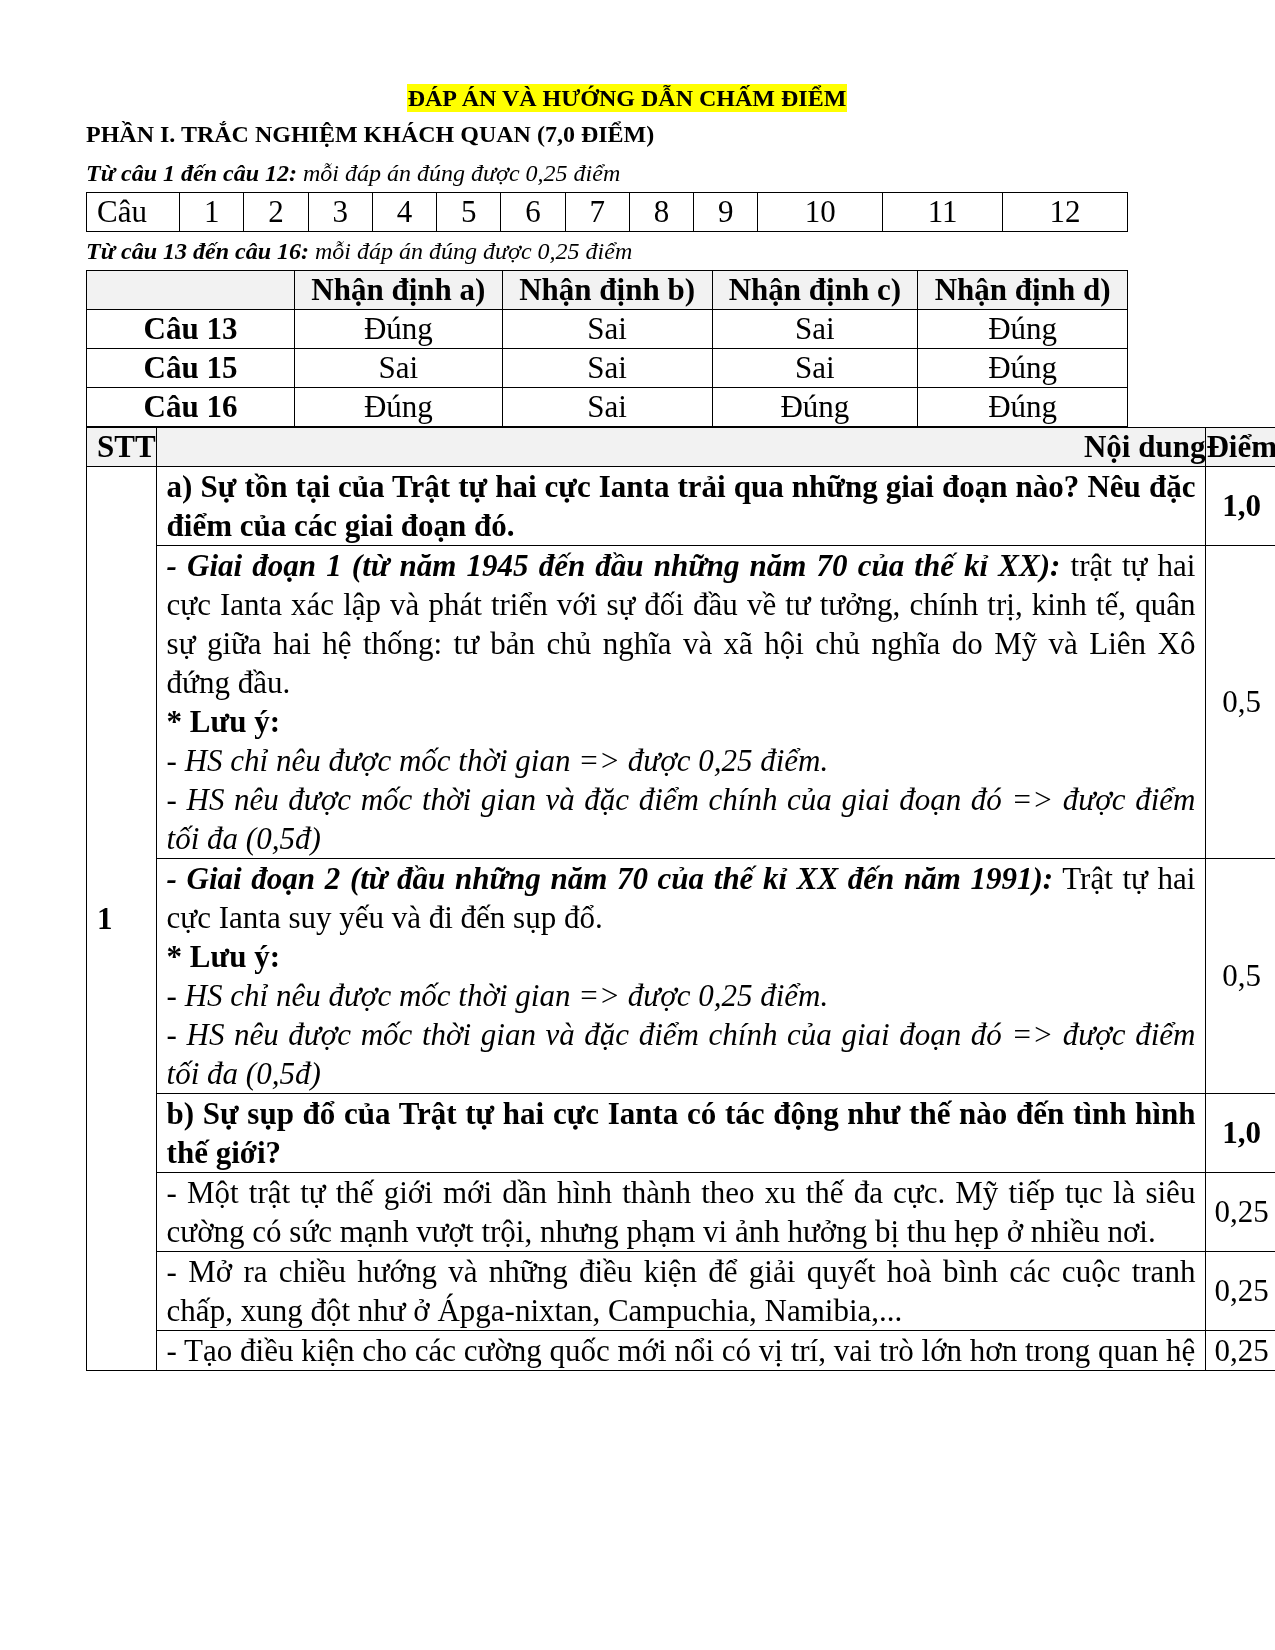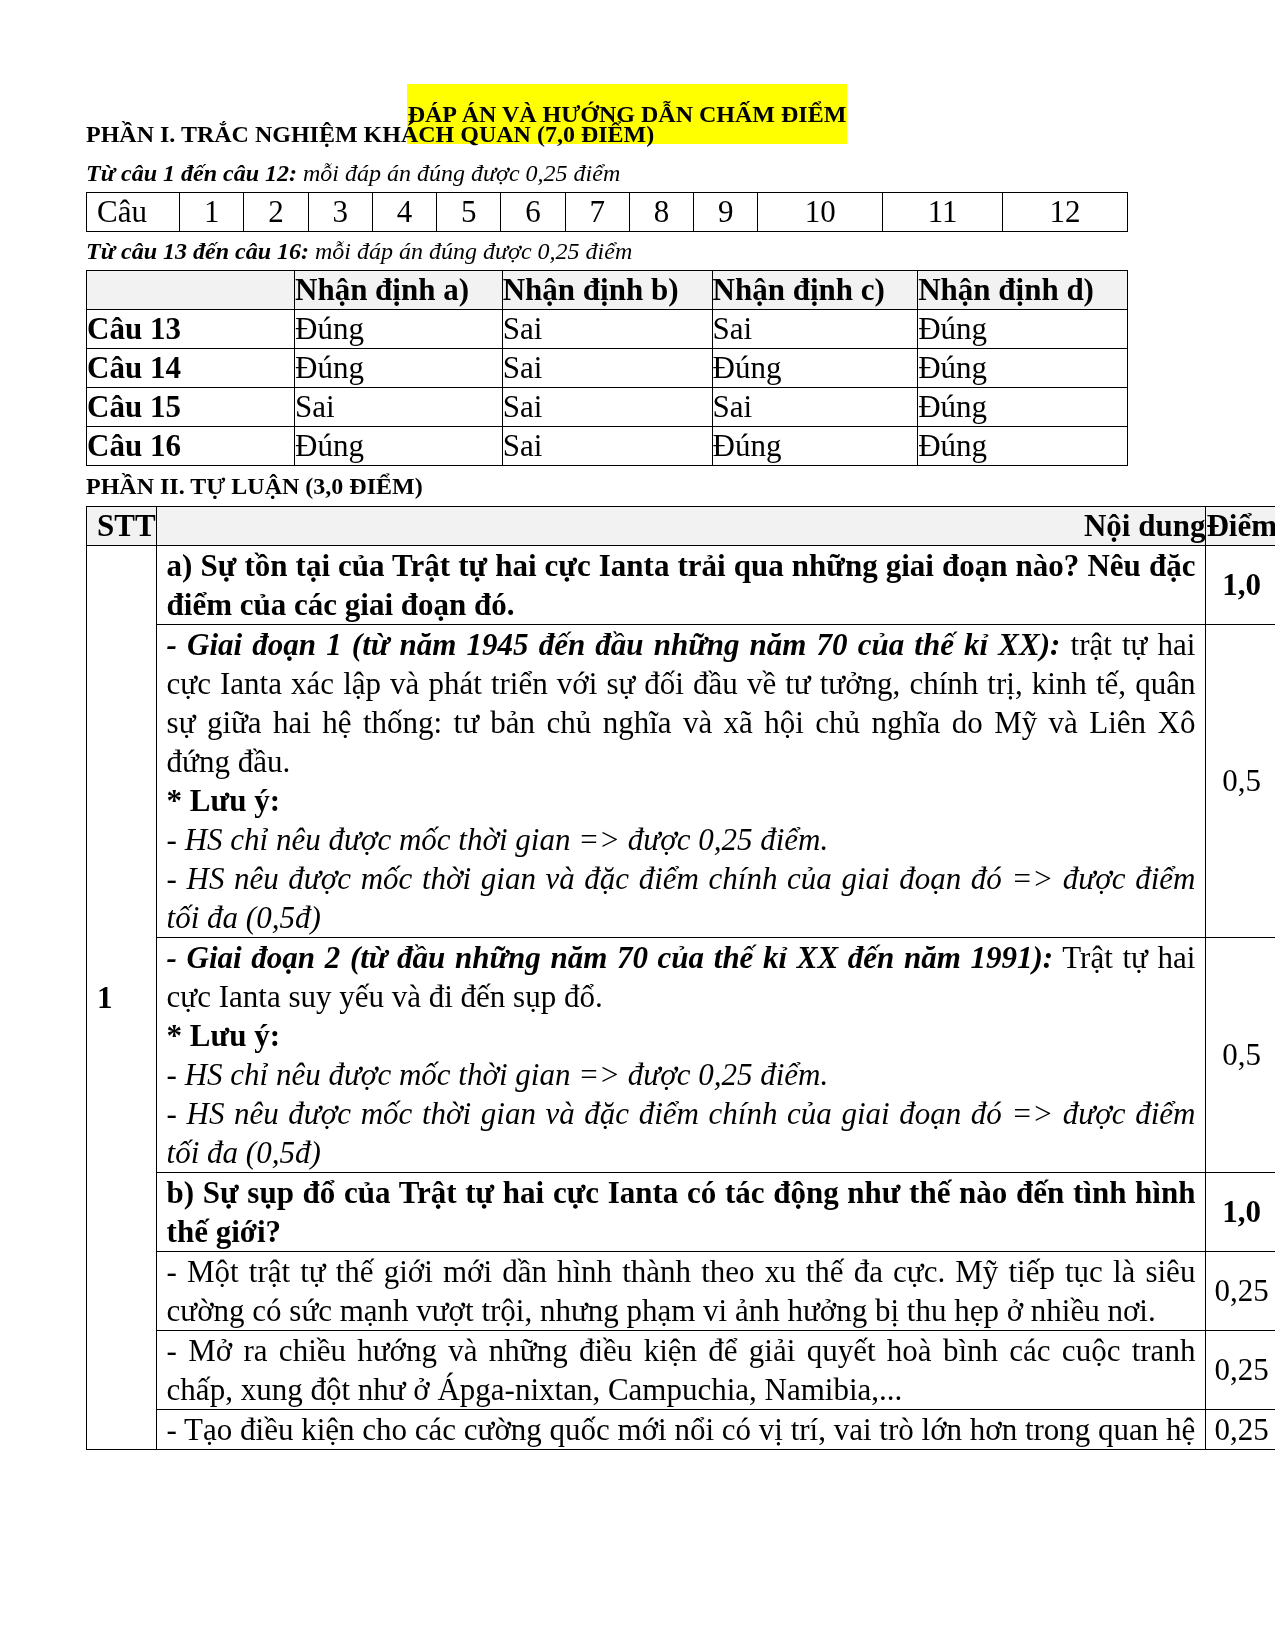--- a/index.html
+++ b/index.html
@@ -5,30 +5,30 @@
     html, body { margin: 0; padding: 0; background: #ffffff; }
     body {
       width: 1275px; height: 1650px; position: relative; overflow: hidden;
       font-family: "Liberation Serif", "DejaVu Serif", serif;
       color: #000;
     }
     .page { position: absolute; left: 86px; top: 84px; width: 1042px; }
     .title-wrap { text-align: center; height: 30px; }
     .title {
       display: inline-block; background: #ffff00; font-weight: bold;
-      font-size: 24px; line-height: 28px; padding: 16px 1px; margin-left: 40px;
+      font-size: 24px; line-height: 28px; padding: 0 1px; margin-left: 40px;
     }
     .h1 { font-weight: bold; font-size: 24px; line-height: 40px; margin: 0; }
     .sub { font-size: 24px; line-height: 38px; font-style: italic; }
     .sub b { font-weight: bold; }
     table { border-collapse: collapse; width: 1042px; font-size: 31px; }
     td, th { border: 1.5px solid #000; padding: 0; }
     .t1 td { height: 38px; text-align: center; }
     .t1 td.first { text-align: left; padding-left: 10px; width: 82px; }
-    .t2 td { height: 38px; }
+    .t2 td { height: 38px; text-align: center; }
     .t2 tr.head td { background: #f2f2f2; font-weight: bold; }
     .t2 td.rowh { font-weight: bold; width: 207px; }
     .t3 td { vertical-align: middle; }
     .t3 tr.head td { background: #f2f2f2; font-weight: bold; text-align: right; height: 38px; }
     .t3 td.stt { width: 68px; font-weight: bold; padding-left: 10px; }
     .t3 td.content { padding: 0 10px; line-height: 39px; text-align: justify; }
     .t3 td.score { width: 84px; text-align: center; }
     .t3 td.score.bold { font-weight: bold; }
     .bold { font-weight: bold; }
     .bi { font-weight: bold; font-style: italic; }
@@ -83,44 +83,36 @@
       <td>Nhận định d)</td>
     </tr>
     <tr>
       <td class="rowh">Câu 13</td>
       <td>Đúng</td>
       <td>Sai</td>
       <td>Sai</td>
       <td>Đúng</td>
     </tr>
     <tr>
-      <td class="rowh">Câu 14</td>
-      <td>Đúng</td>
-      <td>Sai</td>
-      <td>Đúng</td>
-      <td>Đúng</td>
-    </tr>
-    <tr>
       <td class="rowh">Câu 15</td>
       <td>Sai</td>
       <td>Sai</td>
       <td>Sai</td>
       <td>Đúng</td>
     </tr>
     <tr>
       <td class="rowh">Câu 16</td>
       <td>Đúng</td>
       <td>Sai</td>
       <td>Đúng</td>
       <td>Đúng</td>
     </tr>
   </tbody>
     </table>
 
-  <div class="h1">PHẦN II. TỰ LUẬN (3,0 ĐIỂM)</div>
 
   <table class="t3">
     <tbody>
         <tr class="head">
       <td class="stt" style="text-align:left;">STT</td>
       <td>Nội dung</td>
       <td class="score">Điểm</td>
     </tr>
     <tr>
       <td class="stt" rowspan="7">1</td>

